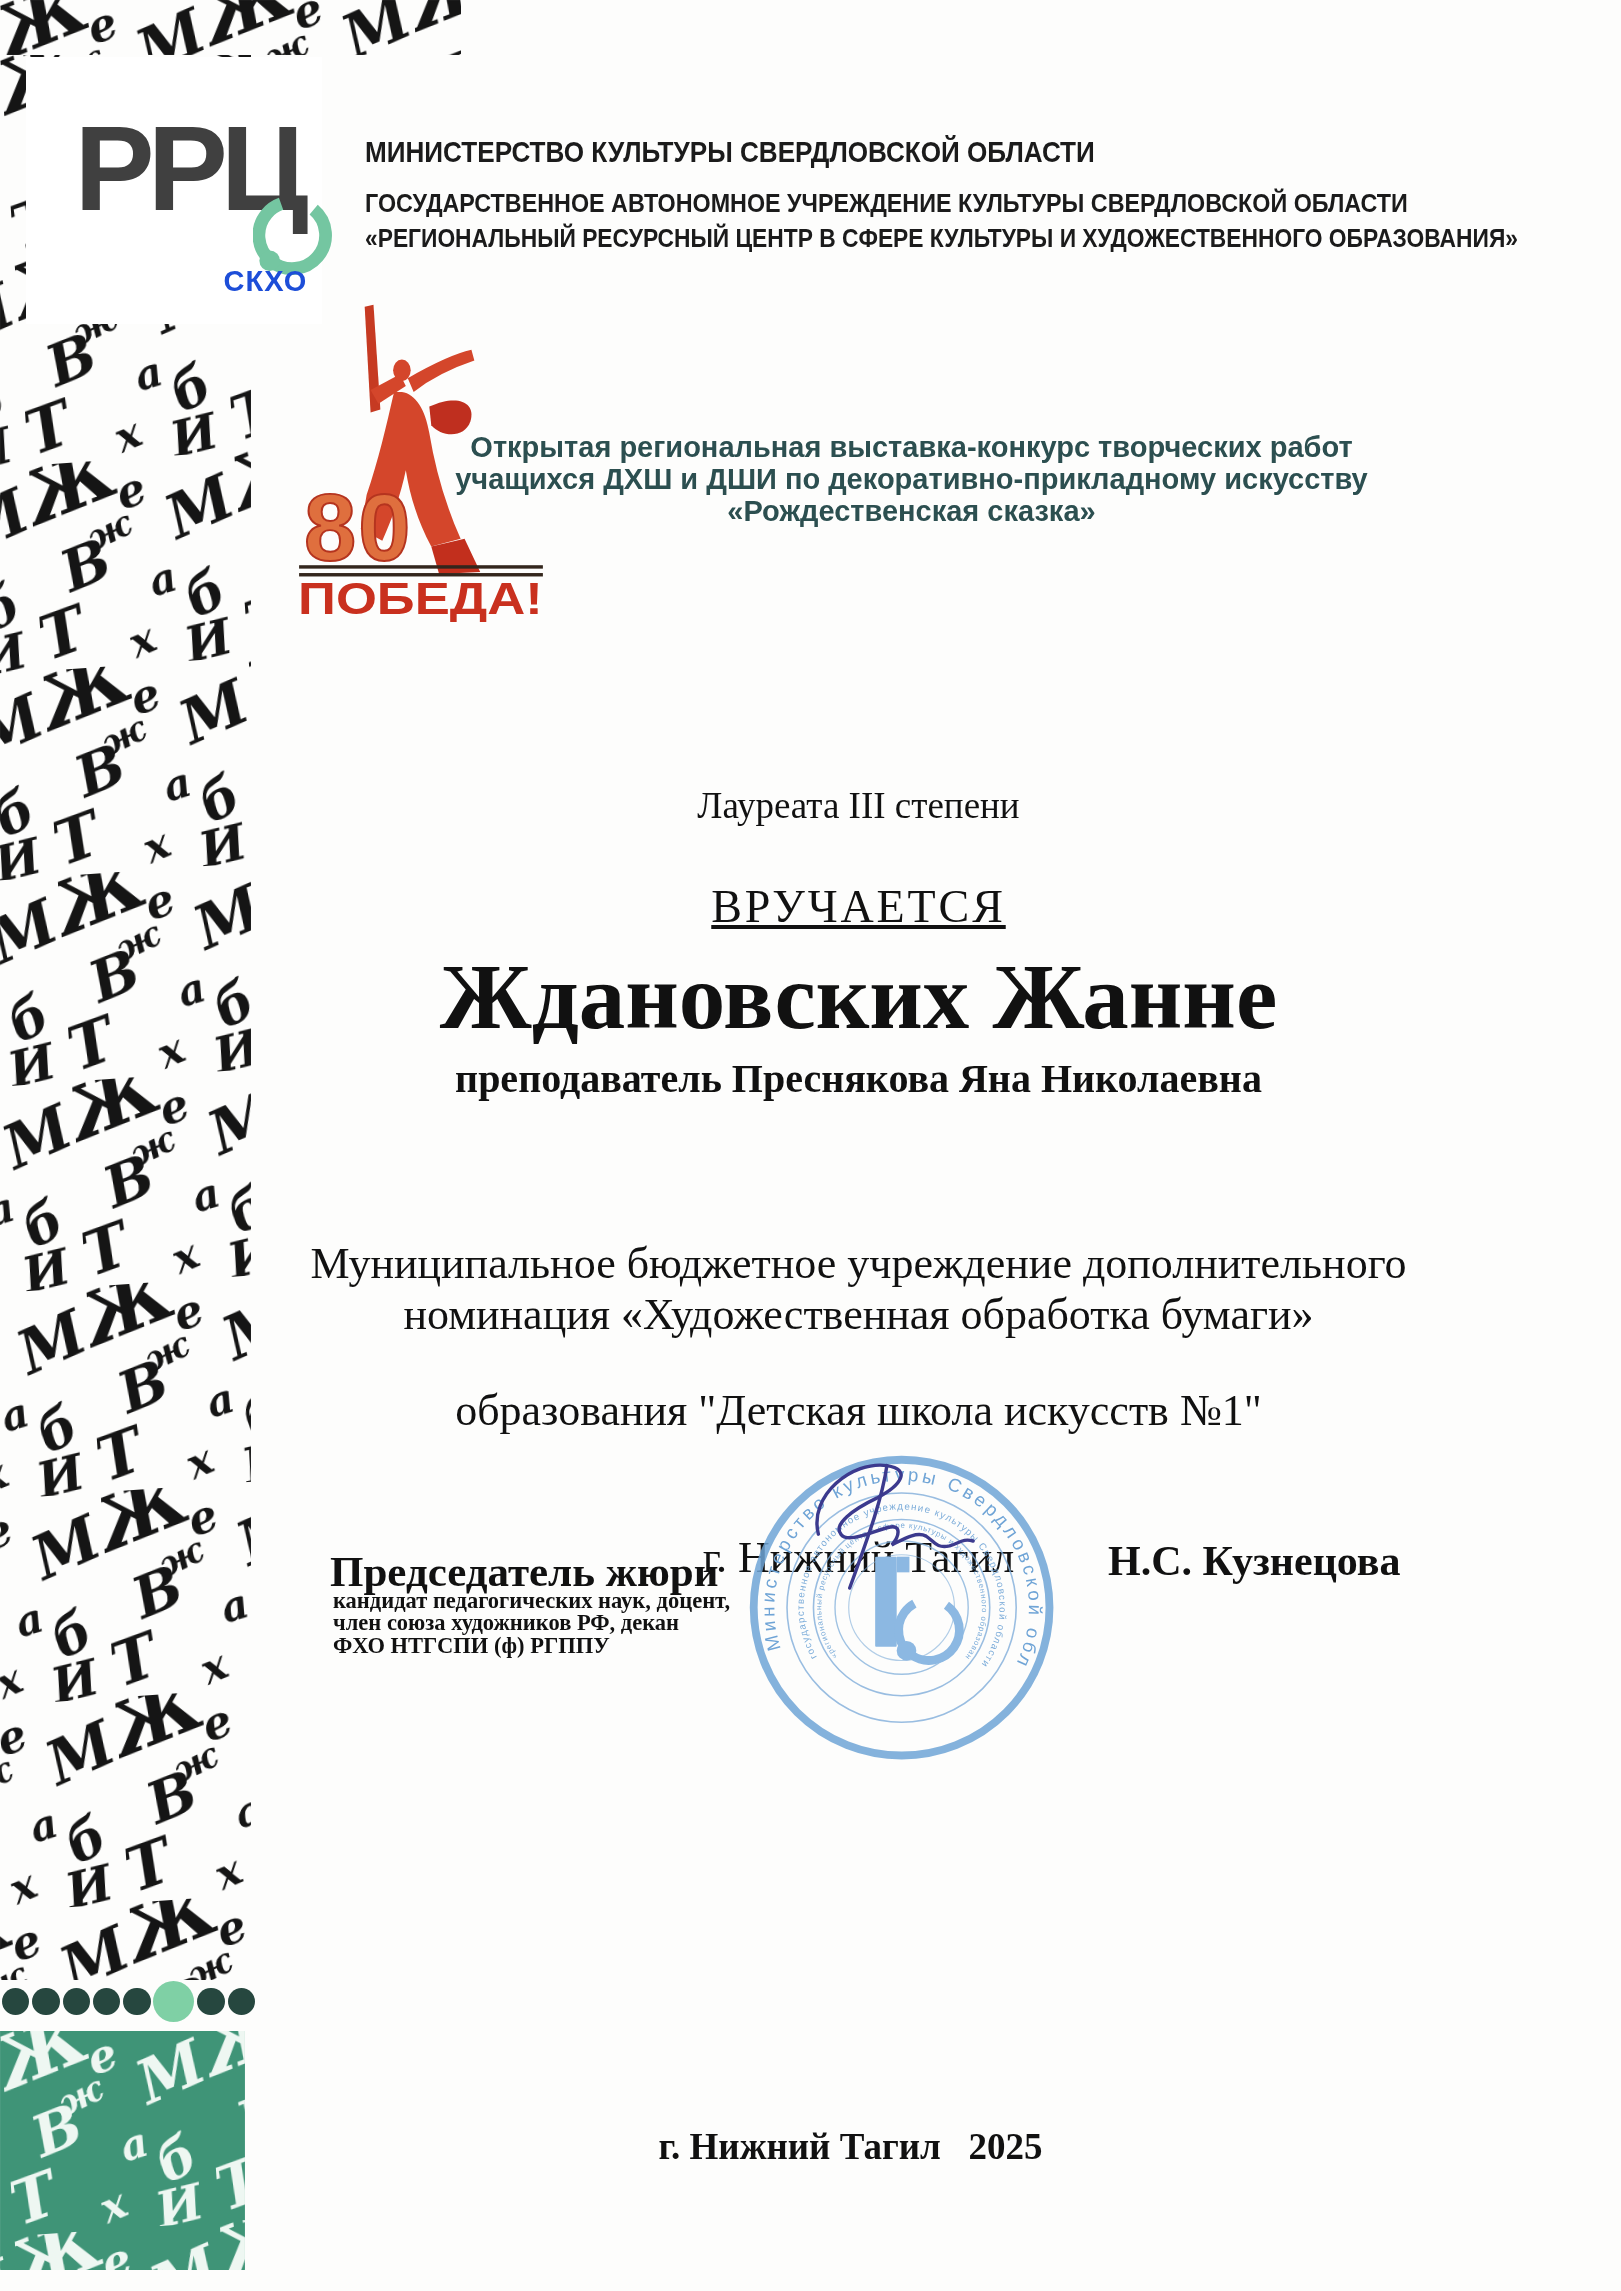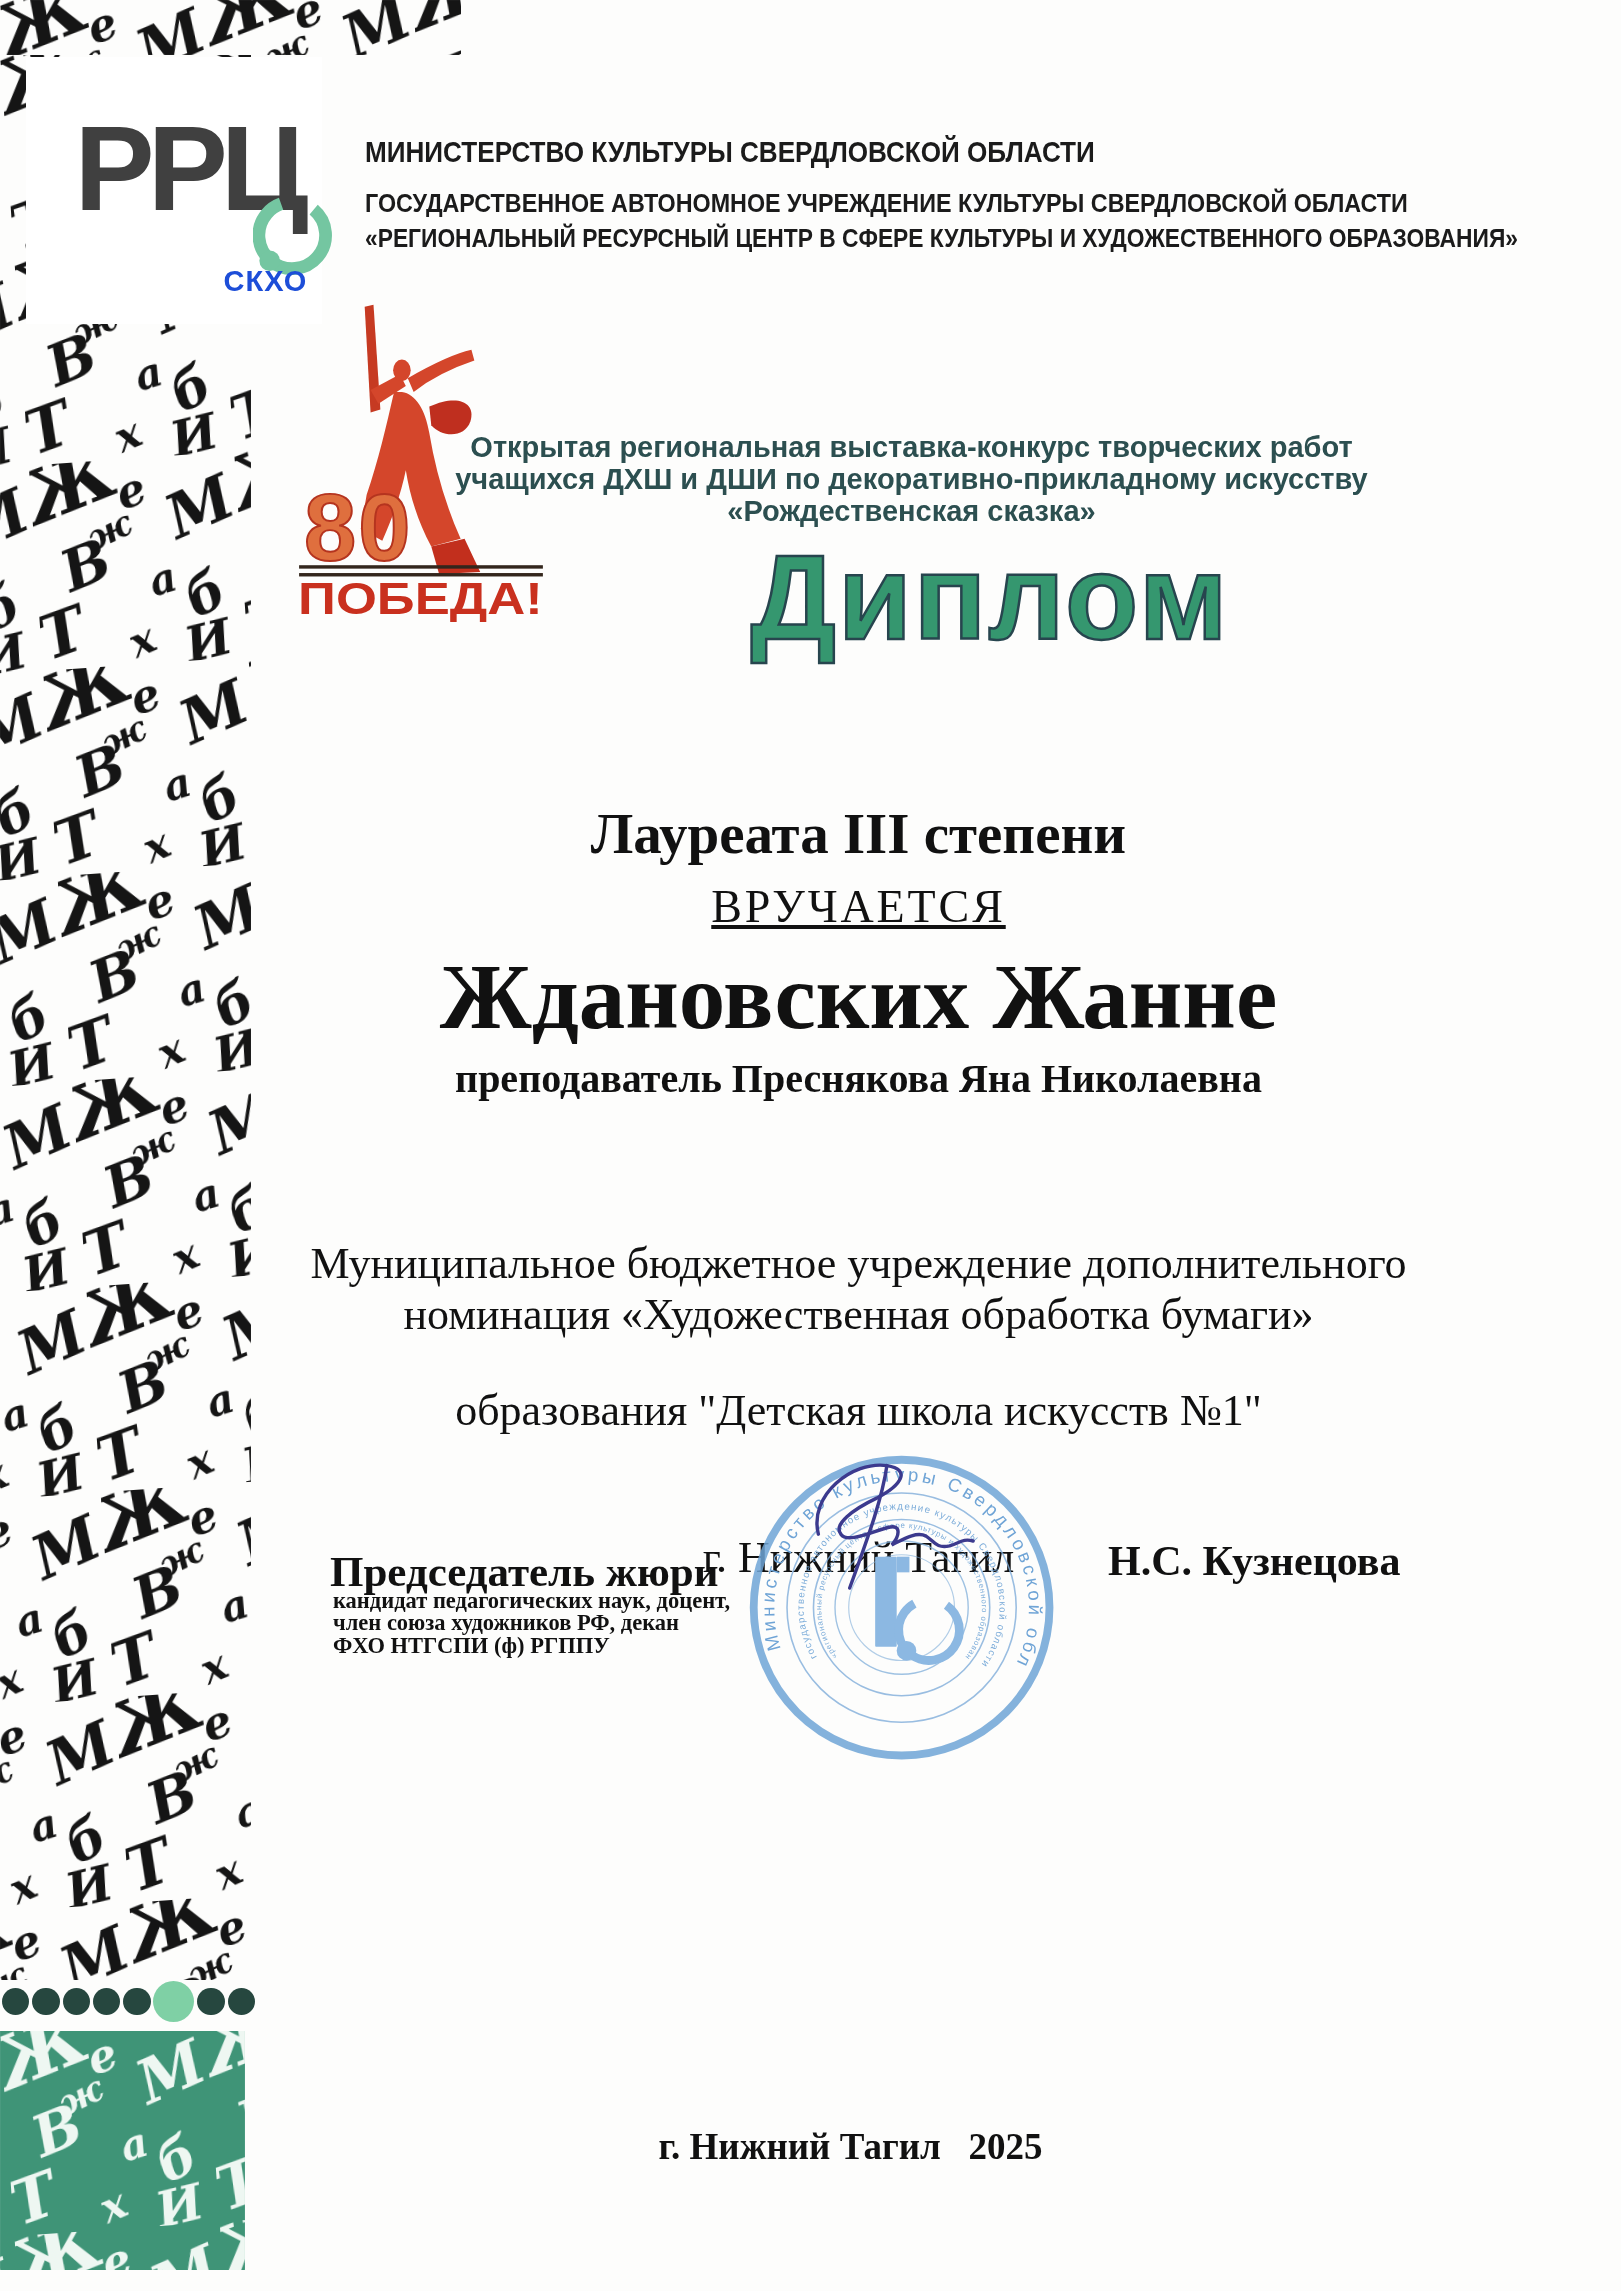--- a/index.html
+++ b/index.html
@@ -32,21 +32,21 @@
   
   .competition{left:299px;top:431px;width:1225px;text-align:center;
                font-family:"Liberation Sans",sans-serif;font-weight:700;font-size:29px;
                line-height:32px;color:#2c4f50;}
   .diploma-title{left:686px;top:537px;width:608px;text-align:center;
                  font-family:"Liberation Sans",sans-serif;font-weight:800;font-size:120px;
                  color:#35976f;-webkit-text-stroke:2.5px #27454e;letter-spacing:2px;line-height:1;}
 
   
   .cline{position:absolute;left:251px;width:1215px;text-align:center;white-space:pre;}
-  .degree{top:784px;font-weight:700;font-size:57px;margin-top:17px;}
+  .degree{top:784px;font-weight:400;font-size:37px;}
   .verb{top:880px;font-size:46px;letter-spacing:2.9px;text-decoration:underline;}
   .recipient{top:943px;font-weight:700;font-size:93px;}
   .teacher{top:1055px;font-weight:700;font-size:40px;}
   .school{top:1141px;font-size:44px;line-height:49px;}
   .nomination{top:1289px;font-size:44px;text-align:center;}
 
   
   .jury-title{left:330px;top:1547px;font-weight:700;font-size:43px;}
   .cred{position:absolute;left:333px;font-weight:700;font-size:22.5px;white-space:nowrap;}
   .cred0{top:1588px;} .cred1{top:1610px;} .cred2{top:1633px;}
@@ -140,21 +140,20 @@
     <rect x="7" y="285" width="249" height="3.5" fill="#33261c"></rect>
     <text x="6" y="327" font-size="46" font-weight="800" fill="#c9301e" textLength="250" lengthAdjust="spacingAndGlyphs">ПОБЕДА!</text>
   </svg>
 
   <div class="abs competition">
     <div>Открытая региональная выставка-конкурс творческих работ</div>
     <div>учащихся ДХШ и ДШИ по декоративно-прикладному искусству</div>
     <div>«Рождественская сказка»</div>
   </div>
 
-  <div class="abs diploma-title">Диплом</div>
 
   <div class="cline degree">Лауреата III степени</div>
   <div class="cline verb">ВРУЧАЕТСЯ</div>
   <div class="cline recipient">Ждановских Жанне</div>
   <div class="cline teacher">преподаватель Преснякова Яна Николаевна</div>
 
   <div class="cline school">
     <div>Муниципальное бюджетное учреждение дополнительного</div>
     <div>образования "Детская школа искусств №1"</div>
     <div>г. Нижний Тагил</div>

